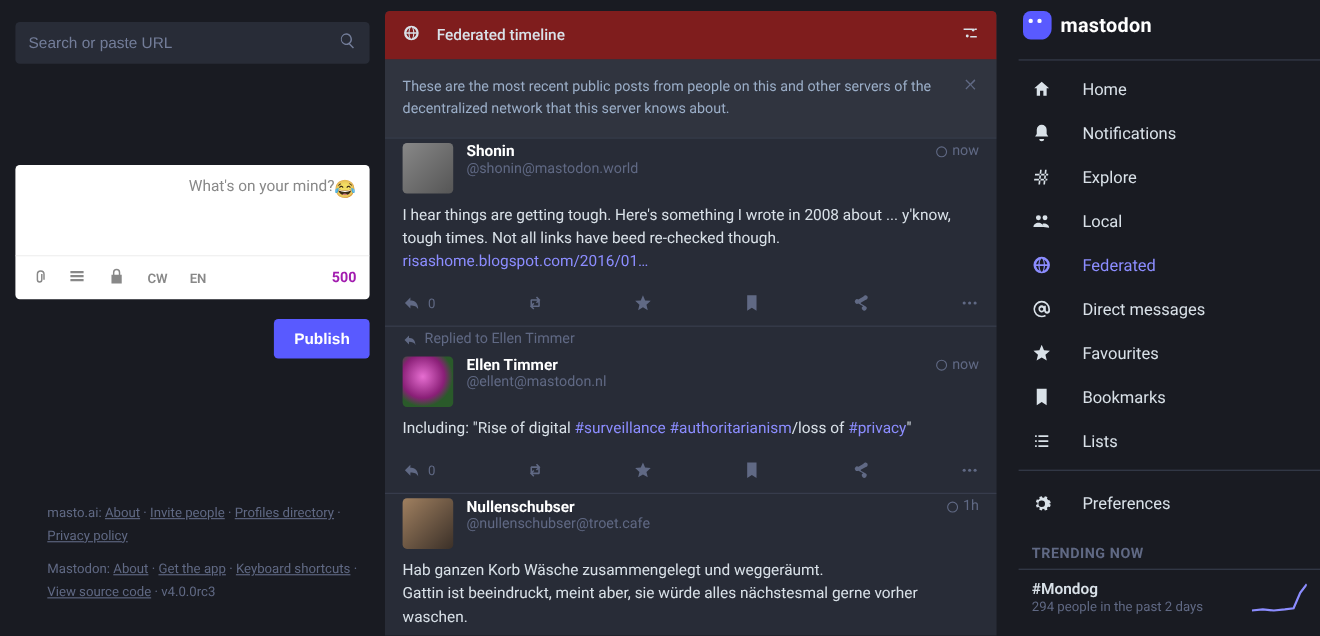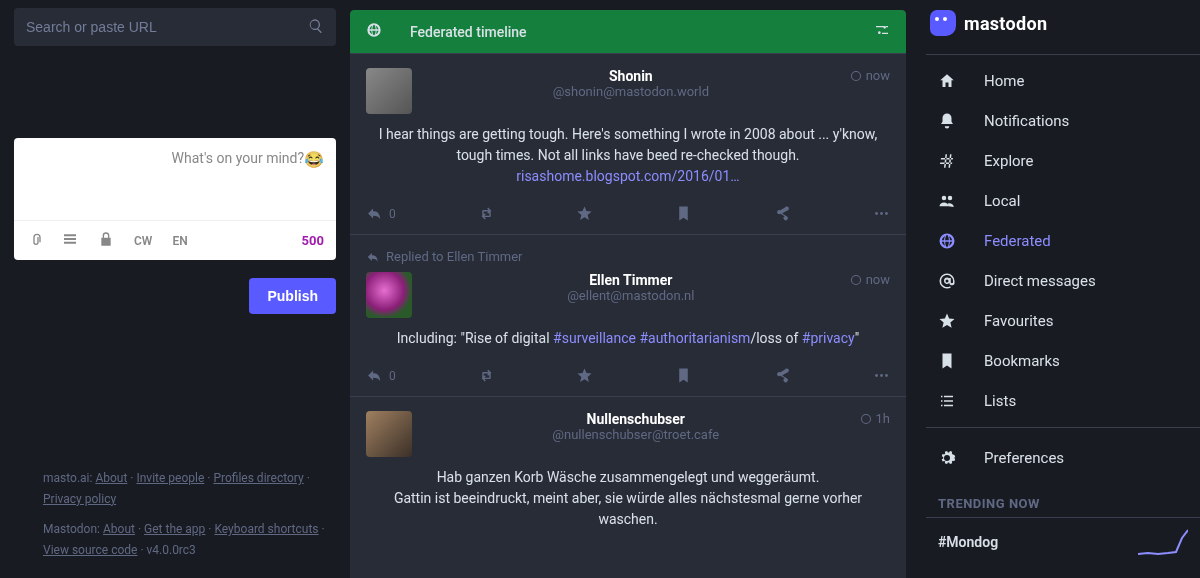--- a/index.html
+++ b/index.html
@@ -14,21 +14,21 @@
   .app {
     display: flex;
     width: 1200px;
     height: 578px;
     margin: 0 auto;
   }
   
   .left {
     width: 350px;
     flex: none;
-    padding: 8px 14px;
+    padding: 20px 14px;
     display: flex;
     flex-direction: column;
   }
   .search {
     background: #282c37;
     border-radius: 4px;
     display: flex;
     align-items: center;
     padding: 0 12px;
     height: 38px;
@@ -97,40 +97,39 @@
     background: #282c37;
     border-radius: 4px 4px 0 0;
     margin-top: 10px;
     display: flex;
     flex-direction: column;
     overflow: hidden;
   }
   .feed-header {
     display: flex;
     align-items: center;
-    gap: 28px;
+    gap: 15px;
     padding: 12px 16px;
-    background: #15803d;
+    background: #7f1d1d;
     border-radius: 4px 4px 0 0;
   }
   .feed-header .title { color: #d9e1e8; font-weight: 500; flex: 1; }
   .feed-header svg { width: 16px; height: 16px; color: #d9e1e8; }
   .banner {
     display: flex;
     background: #30343f;
     padding: 16px;
     color: #9baec8;
     font-size: 13px;
     line-height: 1.5;
   }
   .banner .close { margin-left: 10px; color: #606984; cursor: pointer; }
   .post {
-    padding: 14px 16px 6px;
+    padding: 4px 16px 6px;
     border-top: 1px solid #393f4f;
-    text-align: center;
   }
   .post:first-of-type { border-top: none; }
   .post-head { display: flex; align-items: flex-start; gap: 12px; }
   .avatar {
     width: 46px; height: 46px;
     border-radius: 4px;
     flex: none;
     background: #444;
   }
   .av1 { background: linear-gradient(135deg,#888,#555); }
@@ -284,20 +283,28 @@
           </svg>
       </span>
       <span class="title">Federated timeline</span>
       <span>
         <svg viewBox="0 0 24 24" fill="currentColor">
             <path d="M3 6h12v2H3zm15 0h3v2h-3a2 2 0 11-4 0 2 2 0 014 0zM3 16h3a2 2 0 114 0 2 2 0 01-4 0H3zm9 0h9v2h-9z"></path>
           </svg>
       </span>
     </div>
 
+    <div class="banner">
+      <div>These are the most recent public posts from people on this and other servers of the decentralized network that this server knows about.</div>
+      <span class="close">
+        <svg width="14" height="14" viewBox="0 0 24 24" fill="currentColor">
+            <path d="M18.3 5.7L12 12l6.3 6.3-1.4 1.4L10.6 13 4.3 19.3l-1.4-1.4L9.2 11.6 2.9 5.3l1.4-1.4L10.6 10l6.3-6.3z"></path>
+          </svg>
+      </span>
+    </div>
 
     <div class="post">
       <div class="post-head">
         <div class="avatar av1"></div>
         <div class="name-block">
           <div class="display-name">Shonin</div>
           <div class="handle">@shonin@mastodon.world</div>
         </div>
         <div class="time">
           <svg viewBox="0 0 24 24" fill="currentColor">
@@ -495,20 +502,21 @@
             <path d="M12 8a4 4 0 100 8 4 4 0 000-8zm9 4l2 1-1 3-2.3-.5a7 7 0 01-1.3 1.3l.5 2.3-3 1-1-2a7 7 0 01-1.8 0l-1 2-3-1 .5-2.3A7 7 0 018.3 16L6 16.5l-1-3 2-1a7 7 0 010-1.8l-2-1 1-3 2.3.5A7 7 0 019.6 6L9.1 3.7l3-1 1 2a7 7 0 011.8 0l1-2 3 1-.5 2.3a7 7 0 011.3 1.3L22 8l1 3-2 1a7 7 0 010 1.8z"></path>
           </svg>
         <span>Preferences</span>
       </div>
     </div>
 
     <div class="trending-hdr">TRENDING NOW</div>
     <div class="trending">
       <div class="t-text">
         <div class="tag">#Mondog</div>
+        <div class="sub">294 people in the past 2 days</div>
       </div>
       <div class="spark">
         <svg viewBox="0 0 50 28">
             <polyline points="0,26 10,25 20,26 30,25 38,24 44,10 50,2" fill="none" stroke="#8c8dff" stroke-width="2"></polyline>
           </svg>
       </div>
     </div>
   </div>
 </div>
 

